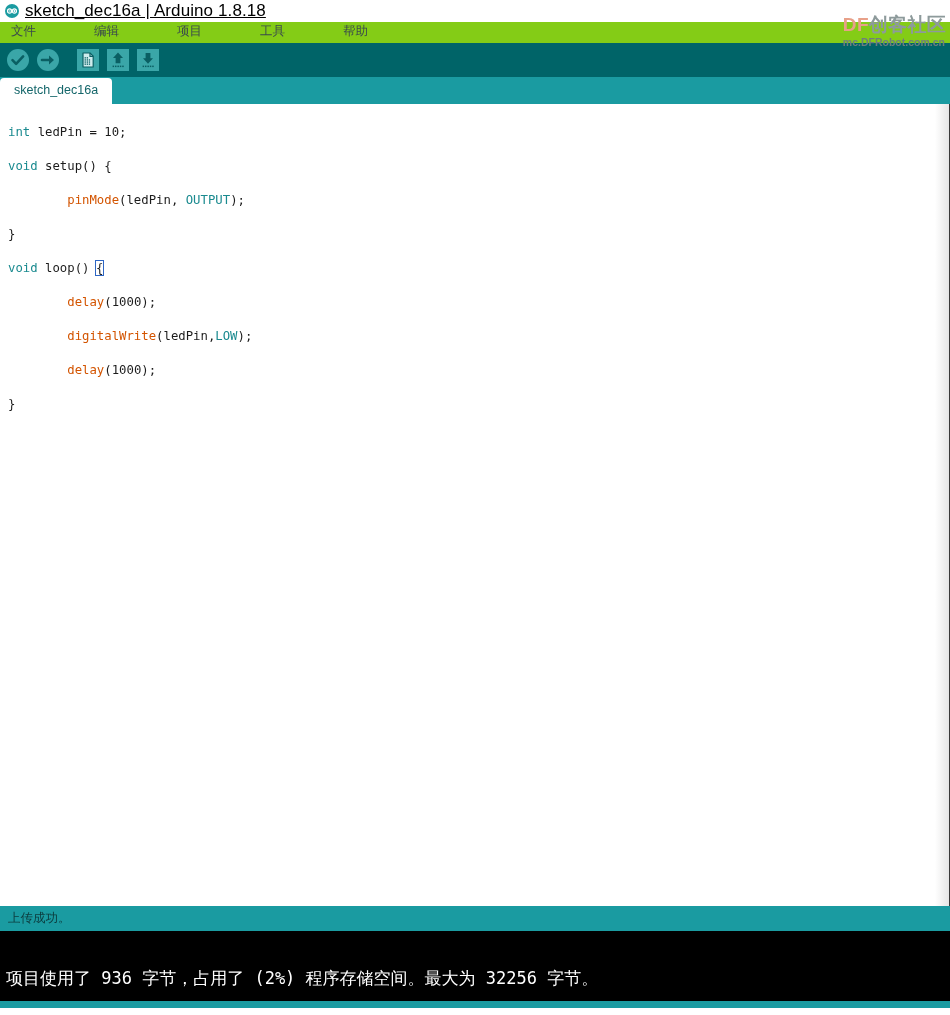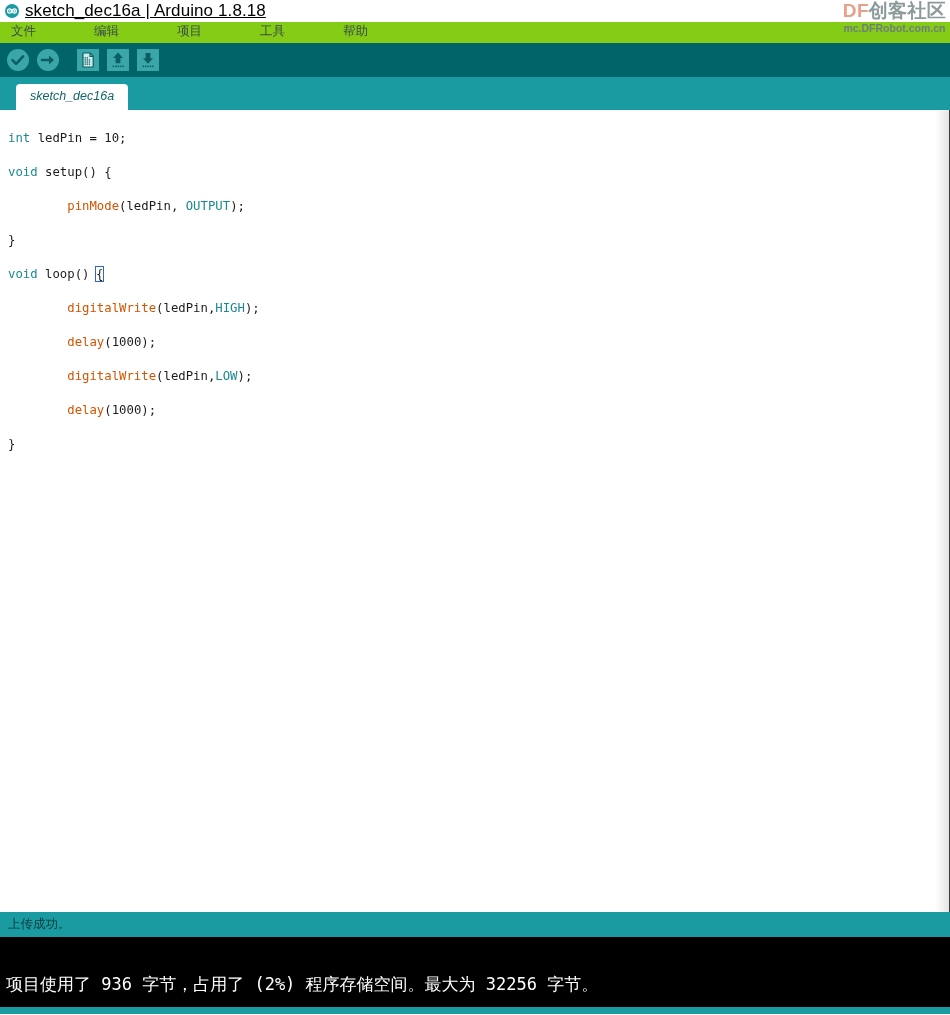--- a/index.html
+++ b/index.html
@@ -61,22 +61,22 @@
     padding: 0 5px;
     line-height: 18px;
     white-space: nowrap;
     cursor: default;
   }
 
   
   .df-logo {
     position: absolute;
     right: 4px;
-    top: 1px;
-    text-align: center;
+    top: 15px;
+    text-align: left;
     line-height: 1;
     user-select: none;
   }
   .df-logo-main {
     font-size: 19px;
     font-weight: bold;
     letter-spacing: .3px;
     white-space: nowrap;
   }
   .df-logo-main .df-d { color: #e8a089; }
@@ -106,27 +106,26 @@
     align-items: center;
     justify-content: center;
     flex: 0 0 auto;
     cursor: default;
   }
   .tb-gap { width: 10px; flex: 0 0 auto; }
   .tb-btn svg { display: block; }
 
   
   .tabbar {
-    height: 33px;
+    height: 27px;
     background: #1a9ba1;
     display: flex;
     align-items: flex-end;
-    padding-left: 16px;
-    box-sizing: border-box;
-    font-style: italic;
+    padding-left: 0;
+    box-sizing: border-box;
   }
   .tab {
     background: #ffffff;
     color: #14666a;
     font-size: 12.5px;
     padding: 5px 14px 6px 14px;
     border-radius: 4px 4px 0 0;
     line-height: 15px;
     white-space: nowrap;
     cursor: default;
@@ -317,21 +316,20 @@
   <div class="tab">sketch_dec16a</div>
 </div>
 
 <div class="editor-wrap">
   <div class="editor">
 <div class="ln"><span class="kw">int</span> <span>ledPin</span><span> = </span><span class="num">10</span><span>;</span></div>
 <div class="ln"><span class="kw">void</span> <span>setup</span><span>(</span><span>)</span> <span>{</span></div>
 <div class="ln">        <span class="fn">pinMode</span><span>(</span><span>ledPin</span><span>,</span> <span class="cst">OUTPUT</span><span>)</span><span>;</span></div>
 <div class="ln"><span>}</span></div>
 <div class="ln"><span class="kw">void</span> <span>loop</span><span>(</span><span>)</span> <span class="brace-hl">{</span></div>
-<div class="ln">        <span class="fn">digitalWrite</span><span>(</span><span>ledPin</span><span>,</span><span class="cst">HIGH</span><span>)</span><span>;</span></div>
 <div class="ln">        <span class="fn">delay</span><span>(</span><span class="num">1000</span><span>)</span><span>;</span></div>
 <div class="ln">        <span class="fn">digitalWrite</span><span>(</span><span>ledPin</span><span>,</span><span class="cst">LOW</span><span>)</span><span>;</span></div>
 <div class="ln">        <span class="fn">delay</span><span>(</span><span class="num">1000</span><span>)</span><span>;</span></div>
 <div class="ln"><span>}</span></div>
   </div>
   <div class="editor-shadow"></div>
 </div>
 
 <div class="statusbar">
   <span class="status-text">上传成功。</span>

